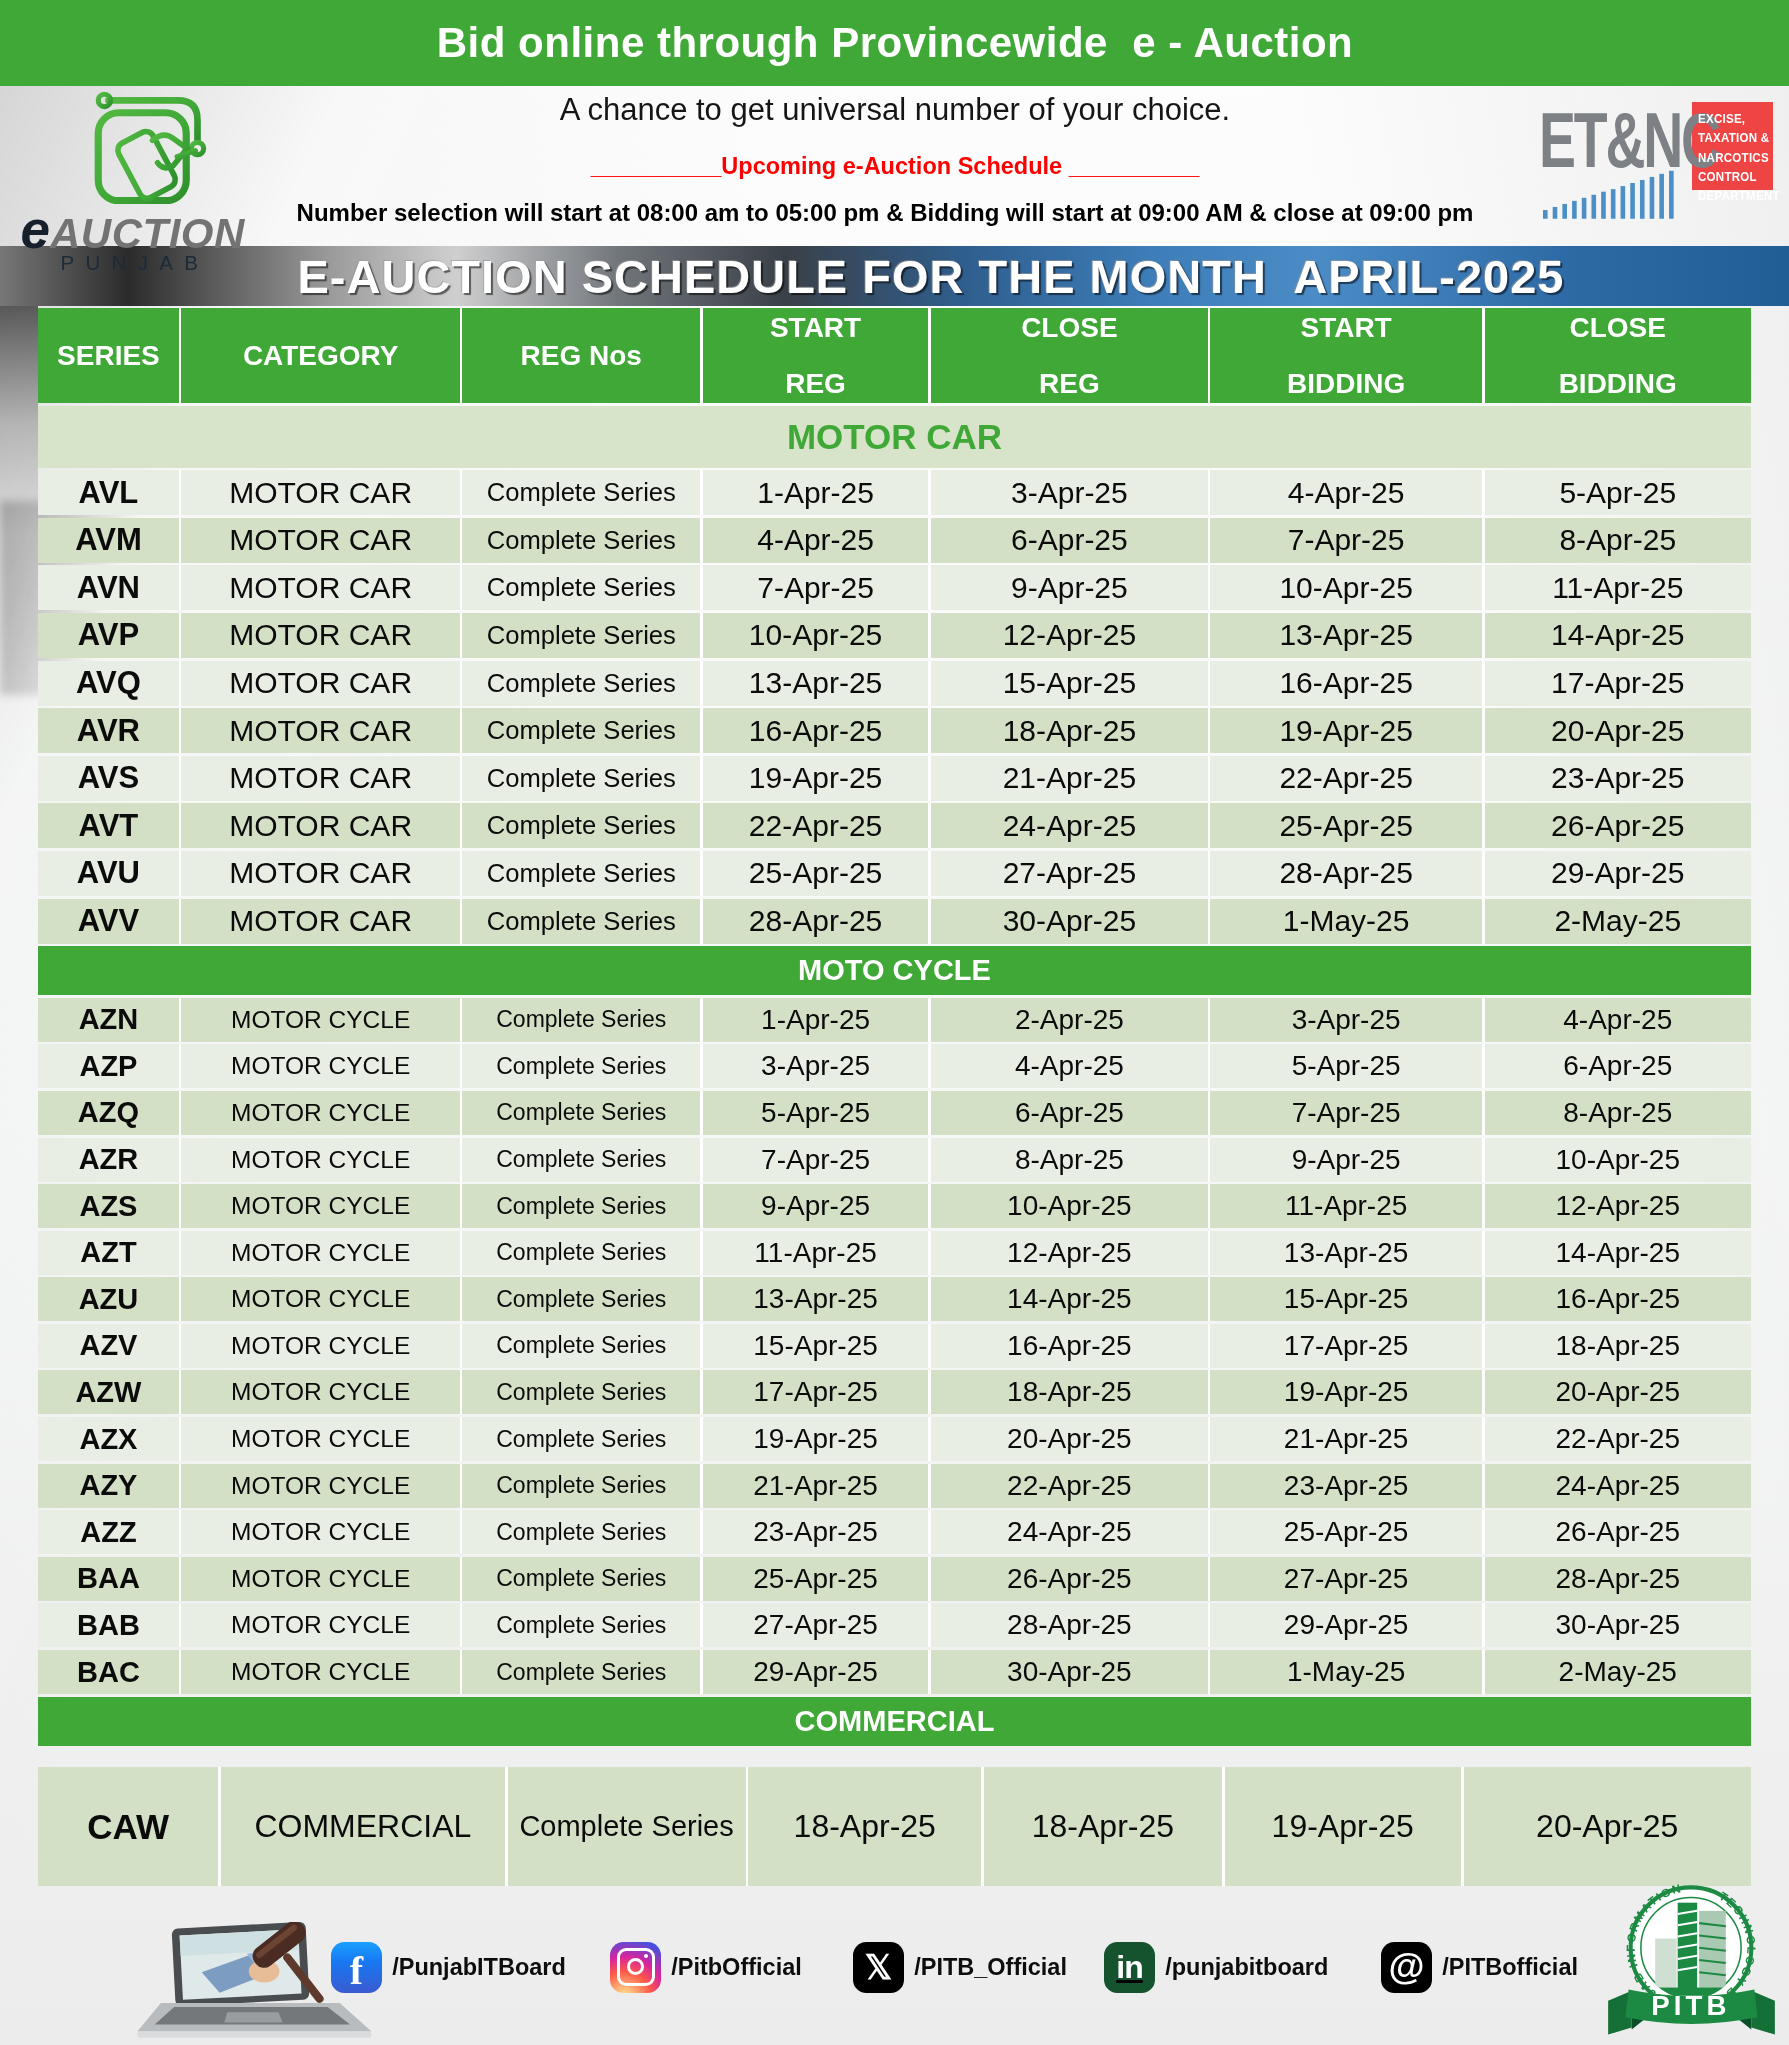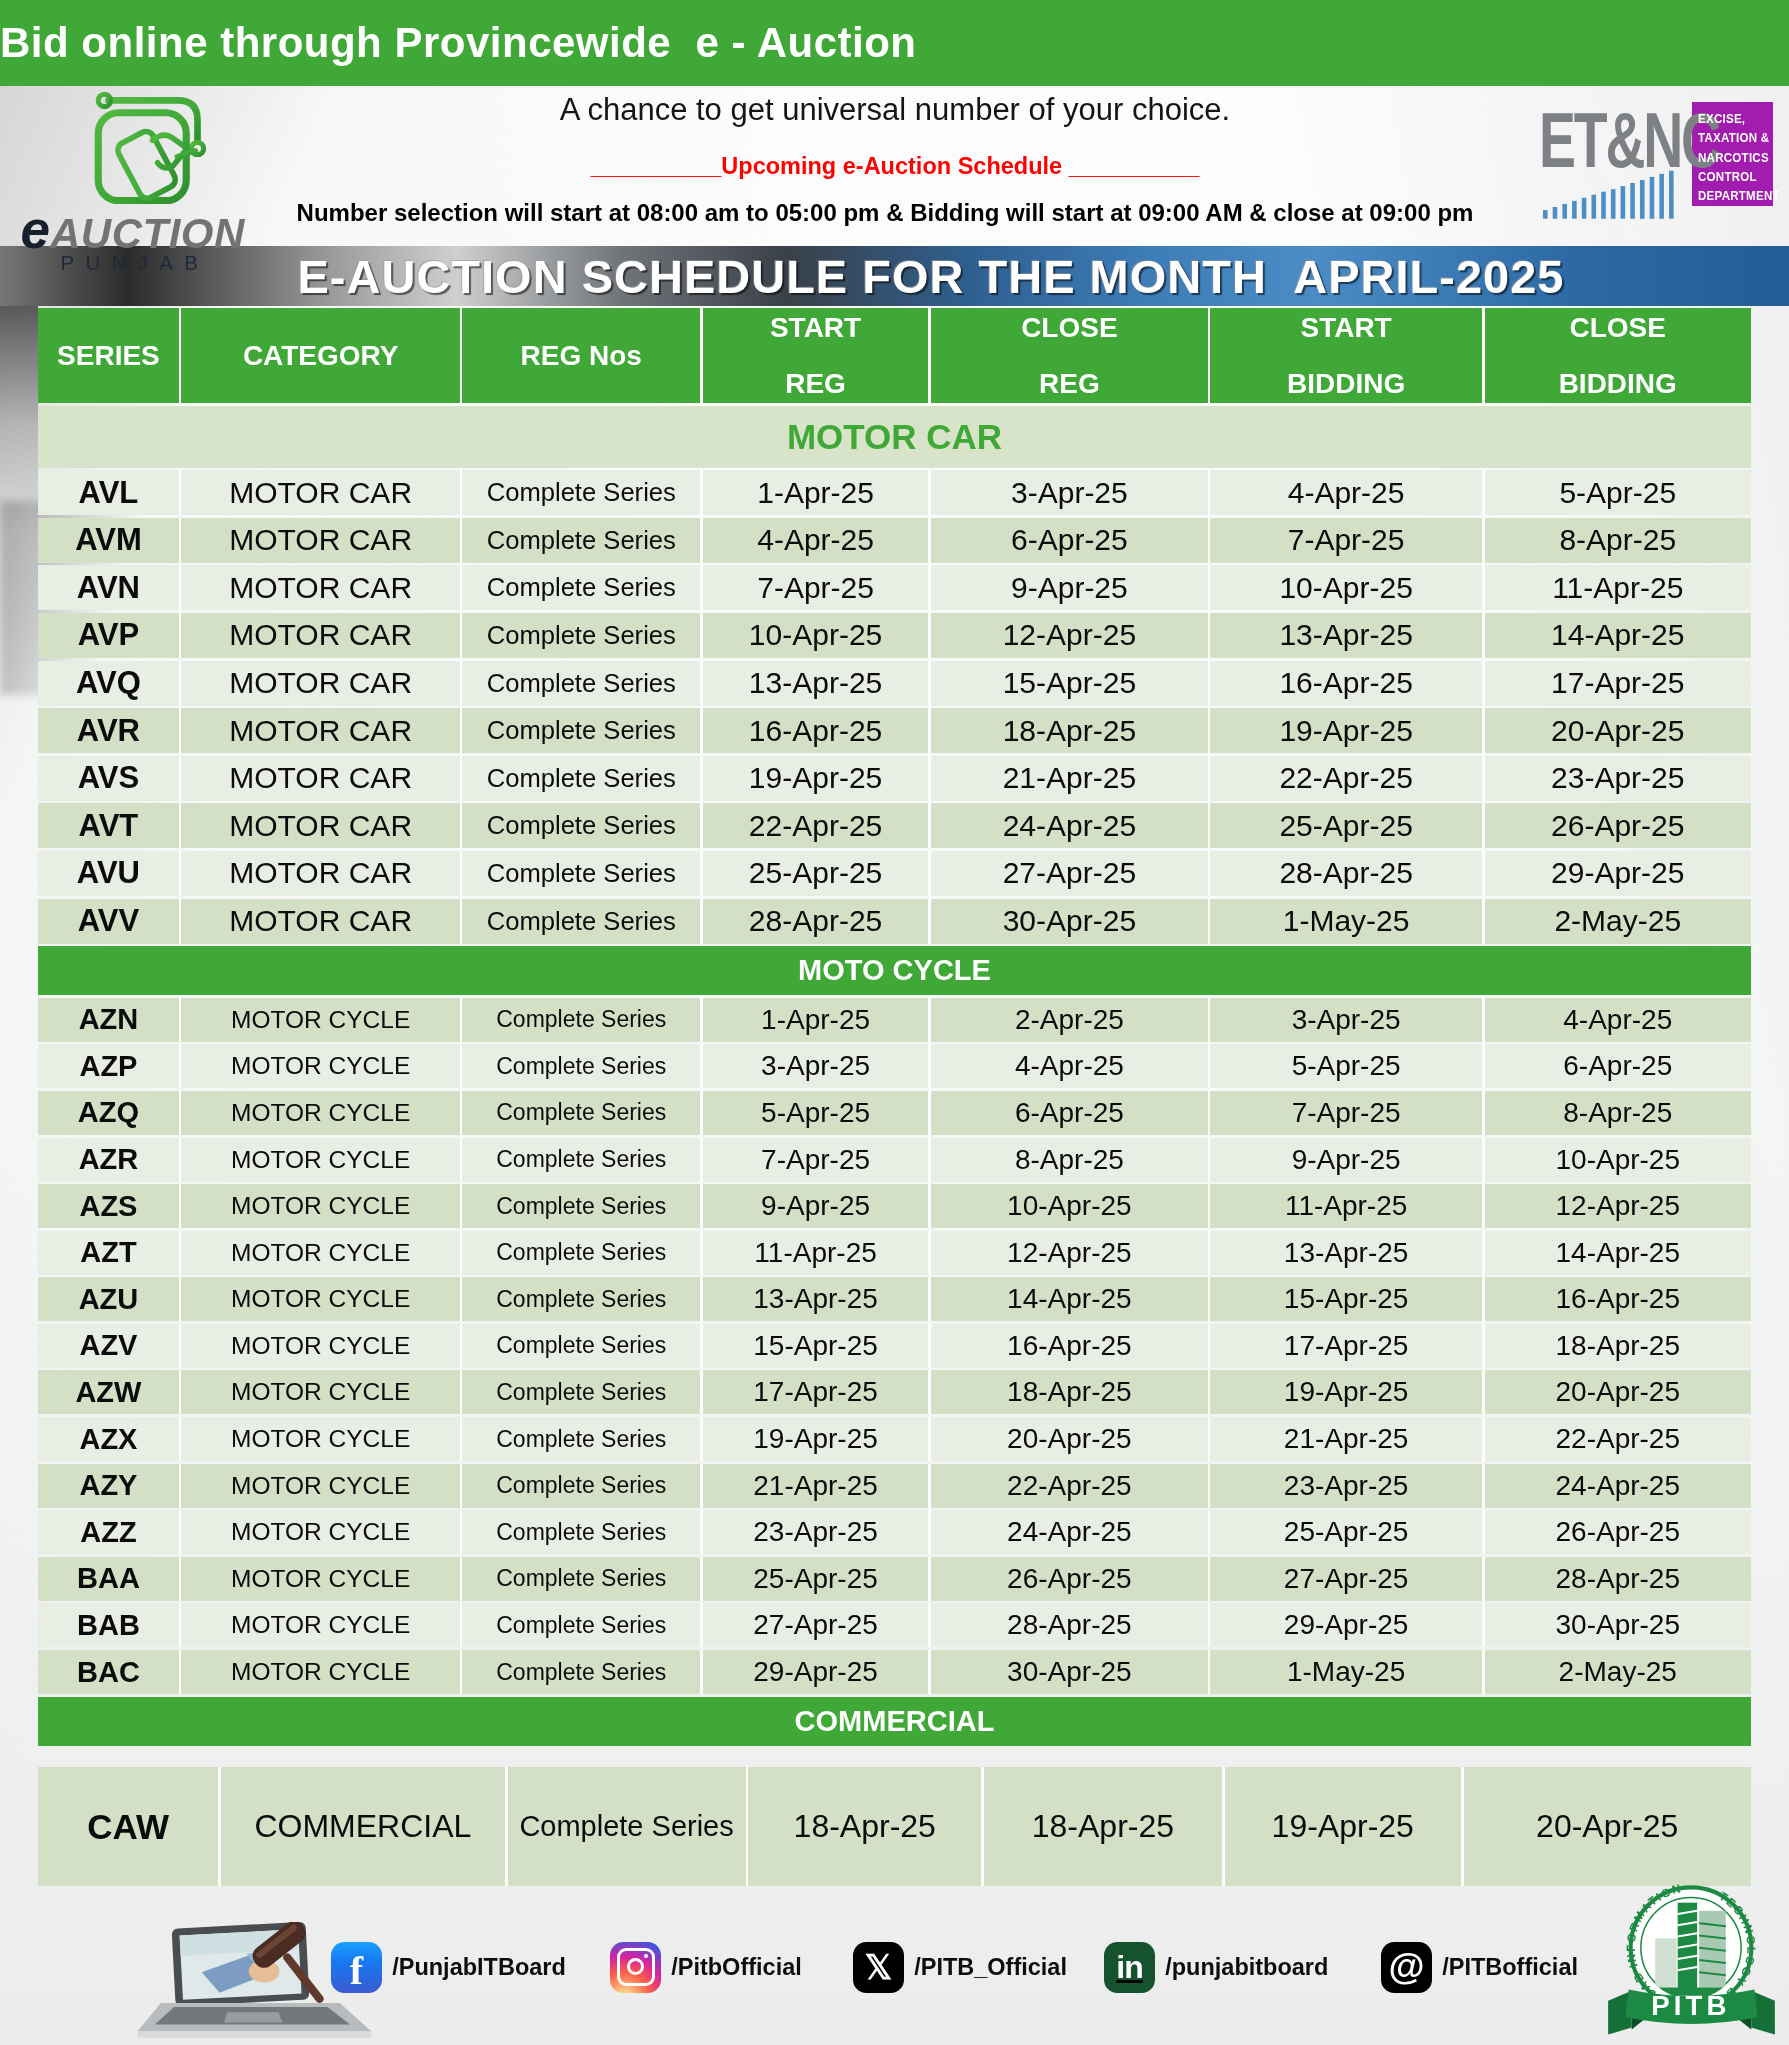--- a/index.html
+++ b/index.html
@@ -8,41 +8,41 @@
     font-family:"Liberation Sans", sans-serif;
     background:
       linear-gradient(115deg, rgba(130,130,130,.35) 0%, rgba(230,230,230,.2) 14%, rgba(255,255,255,0) 32%),
       linear-gradient(250deg, rgba(205,205,205,.30) 0%, rgba(255,255,255,0) 22%),
       linear-gradient(180deg,#fdfdfd 0%,#f6f7f7 55%,#ececec 100%);
   }
   .abs{position:absolute;}
 
   
   .banner{left:0;top:0;width:1790px;height:86px;background:#3FA837;
-    display:flex;align-items:center;justify-content:flex-start;z-index:3;}
+    display:flex;align-items:center;justify-content:center;z-index:3;}
   .banner .t{color:#fff;font-size:42px;font-weight:700;letter-spacing:0.5px;white-space:pre;}
 
   
   .subtitle{left:0;top:92px;width:1790px;text-align:center;font-size:31px;color:#151515;z-index:3;}
   .redline{left:0;top:153px;width:1790px;text-align:center;font-size:23.5px;font-weight:700;color:#ff0000;z-index:3;}
   .timing{left:0;top:199px;width:1770px;text-align:center;font-size:24px;font-weight:700;color:#000;z-index:3;}
 
   
   .logo-ea{left:20.5px;top:91px;width:215px;height:153px;z-index:3;}
   .logo-ea .mark{position:absolute;left:66px;top:0px;}
   .logo-ea .wordline{position:absolute;left:0px;top:108px;white-space:nowrap;}
   .logo-ea .e{font-size:53px;font-weight:700;font-style:italic;color:#16202d;}
   .logo-ea .auction{font-size:42px;font-weight:700;font-style:italic;color:#737373;letter-spacing:0.5px;}
   .logo-ea .punjab{position:absolute;left:40px;top:160px;font-size:20.5px;color:#1d2a3a;letter-spacing:11.3px;}
 
   
   .logo-etnc{left:1539px;top:102px;width:240px;height:128px;z-index:3;display:flex;align-items:flex-start;}
   .etnc-acru{position:relative;width:153px;height:118px;}
   .etnc-letters{font-size:77px;font-weight:700;color:#7d8084;letter-spacing:-3.1px;transform:scaleX(.72);transform-origin:left top;line-height:1;}
-  .etnc-box{width:81px;height:104px;background:#a21caf;color:#fff;padding:7.2px 5.1px 0 6.1px;box-sizing:border-box;}
+  .etnc-box{width:81px;height:88px;background:#ef4444;color:#fff;padding:7.2px 5.1px 0 6.1px;box-sizing:border-box;}
   .etnc-box div{font-size:12.8px;font-weight:700;line-height:1.5;letter-spacing:0.3px;transform:scaleX(.9);transform-origin:left;white-space:nowrap;}
 
   
   .title-band{left:0;top:246px;width:1790px;height:60px;z-index:2;
     background:linear-gradient(90deg,#777 0%,#2b2b2b 7%,#9a9a9a 18%,#cfcfcf 25%,#70757a 34%,#3a4048 43%,#2f5f8f 53%,#3d7db8 63%,#4b8cc6 72%,#2d6aa5 86%,#1f5c94 100%);
     display:flex;align-items:center;justify-content:center;padding-left:36px;}
   .title-band .t{color:#fff;font-size:47px;font-weight:800;letter-spacing:1px;white-space:pre;
     text-shadow:2px 2px 1px rgba(0,0,0,.55), -1px -1px 0 rgba(150,150,150,.6);}
 
   

